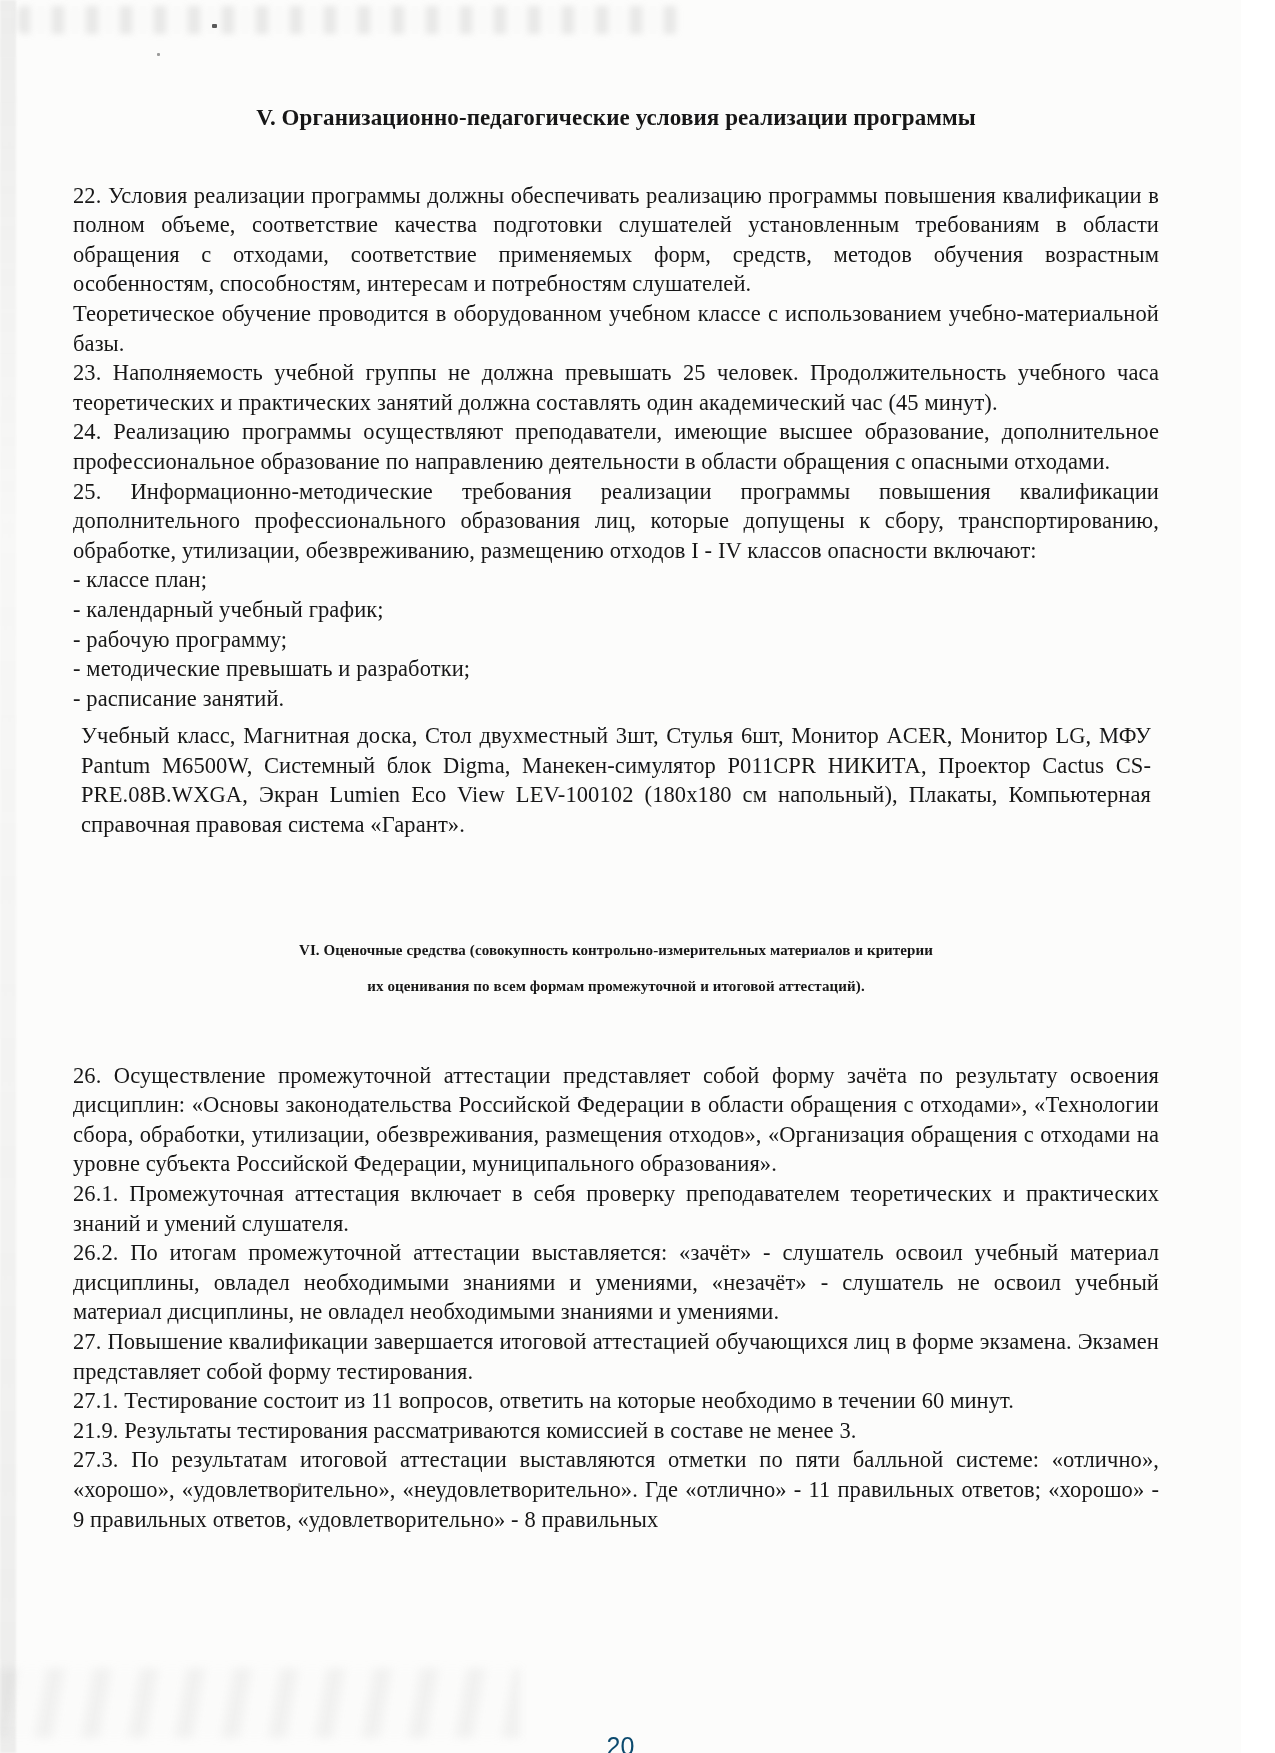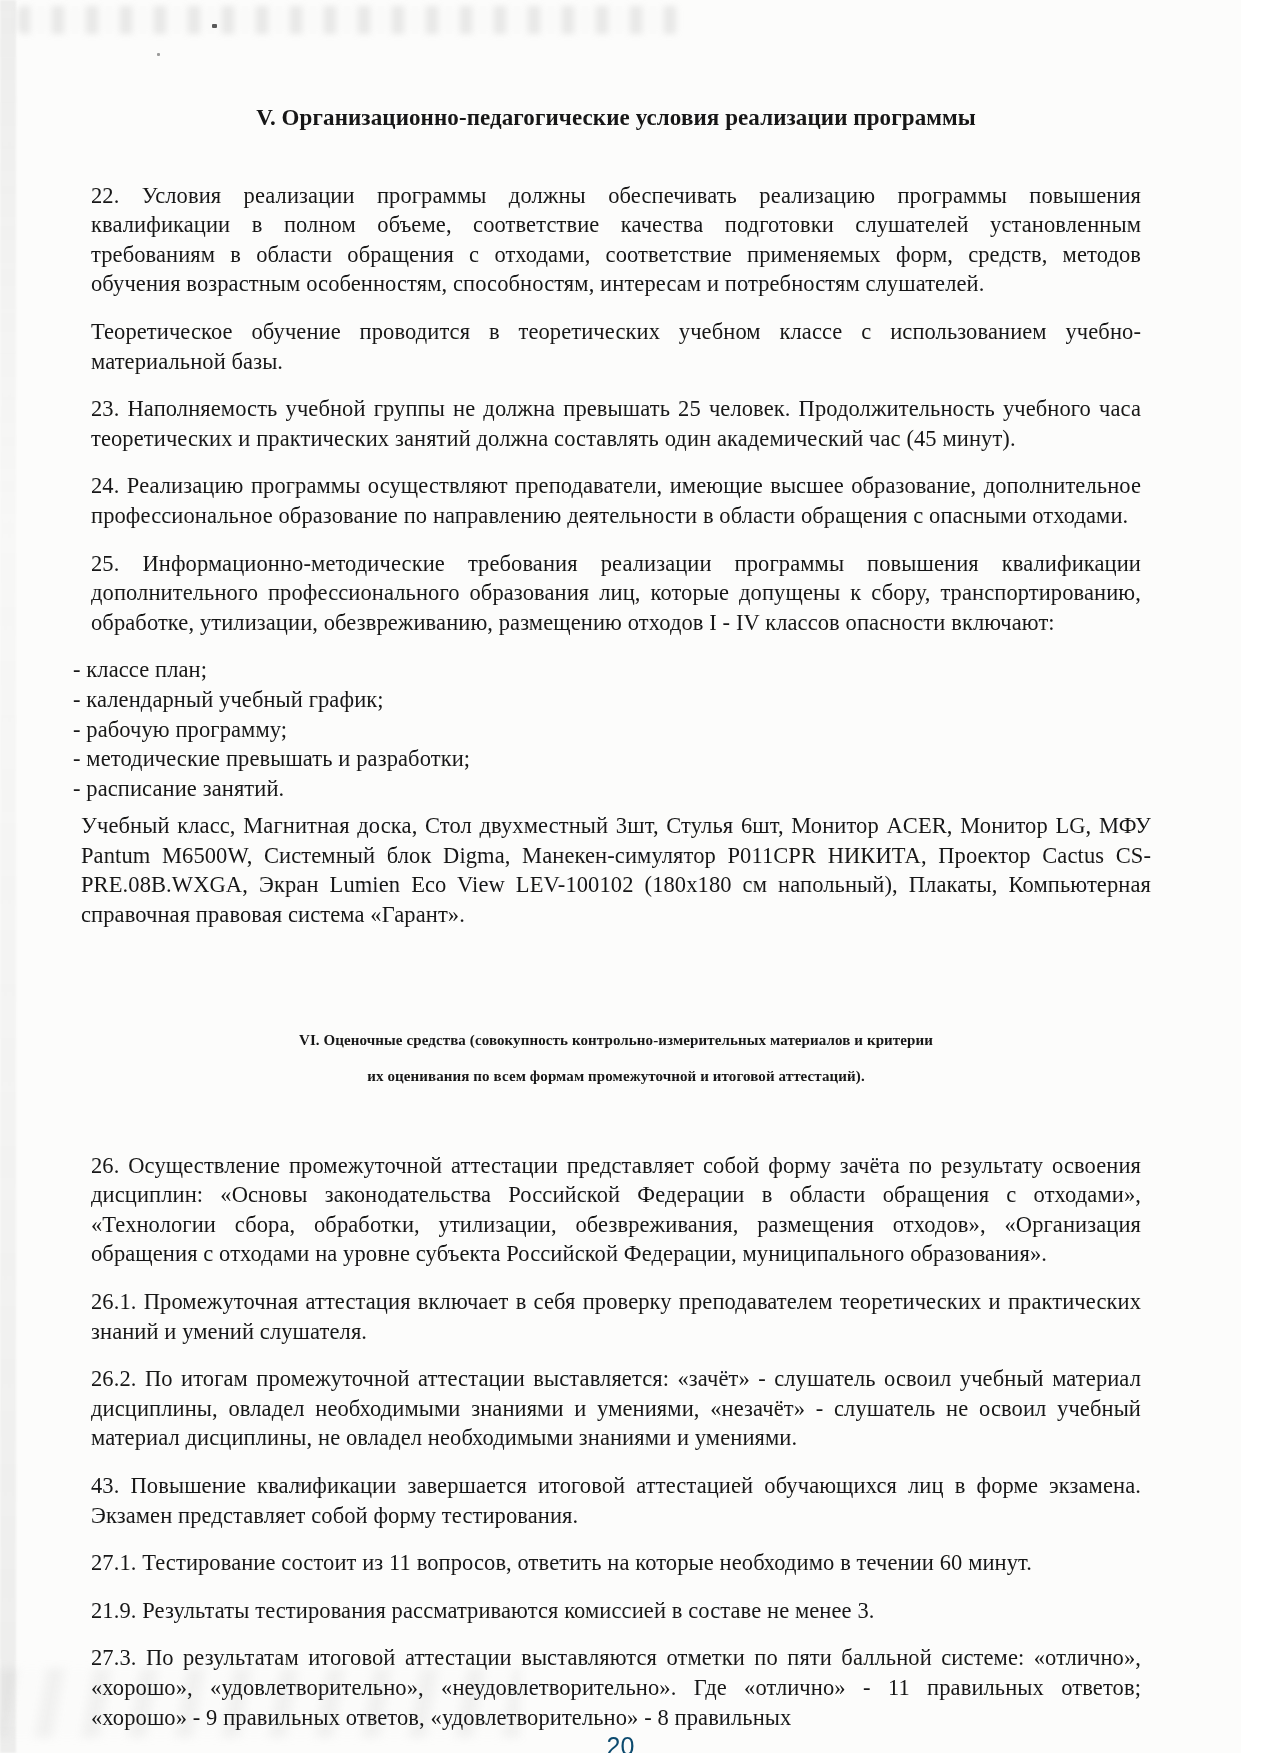--- a/index.html
+++ b/index.html
@@ -55,21 +55,21 @@
     font-size: 22.5px;
     line-height: 29.6px;
     text-align: justify;
     letter-spacing: 0.1px;
   }
   .heading-v {
     text-align: center;
     font-weight: bold;
     margin: 0 0 48px 0;
   }
-  .para { margin: 18px; }
+  .para { margin: 0; }
   .bullets { text-align: left; }
   .bullet-item { margin: 0; }
   .material-heading {
     margin-top: 58px;
     text-decoration: underline;
     text-underline-offset: 4px;
     text-align: left;
   }
   .material-body { margin: 8px; }
   .heading-vi {
@@ -99,21 +99,21 @@
   <div class="scan-noise-bottom"></div>
   <div class="speck s1"></div>
   <div class="speck s2"></div>
   <div class="speck s3"></div>
 
   <div class="content">
 
     <h1 class="heading-v" style="font-size:23px;">V. Организационно-педагогические условия реализации программы</h1>
 
     <p class="para">22. Условия реализации программы должны обеспечивать реализацию программы повышения квалификации в полном объеме, соответствие качества подготовки слушателей установленным требованиям в области обращения с отходами, соответствие применяемых форм, средств, методов обучения возрастным особенностям, способностям, интересам и потребностям слушателей.</p>
-    <p class="para">Теоретическое обучение проводится в теоретических учебном классе с использованием учебно-материальной базы.</p>
+    <p class="para">Теоретическое обучение проводится в оборудованном учебном классе с использованием учебно-материальной базы.</p>
     <p class="para">23. Наполняемость учебной группы не должна превышать 25 человек. Продолжительность учебного часа теоретических и практических занятий должна составлять один академический час (45 минут).</p>
     <p class="para">24. Реализацию программы осуществляют преподаватели, имеющие высшее образование, дополнительное профессиональное образование по направлению деятельности в области обращения с опасными отходами.</p>
     <p class="para">25. Информационно-методические требования реализации программы повышения квалификации дополнительного профессионального образования лиц, которые допущены к сбору, транспортированию, обработке, утилизации, обезвреживанию, размещению отходов I - IV классов опасности включают:</p>
 
     <div class="bullets">
       <p class="bullet-item">- классе план;</p>
       <p class="bullet-item">- календарный учебный график;</p>
       <p class="bullet-item">- рабочую программу;</p>
       <p class="bullet-item">- методические превышать и разработки;</p>
       <p class="bullet-item">- расписание занятий.</p>
@@ -122,21 +122,21 @@
     <p class="para material-body">Учебный класс, Магнитная доска, Стол двухместный 3шт, Стулья 6шт, Монитор ACER, Монитор LG, МФУ Pantum M6500W, Системный блок Digma, Манекен-симулятор P011CPR НИКИТА, Проектор Cactus CS-PRE.08B.WXGA, Экран Lumien Eco View LEV-100102 (180x180 см напольный), Плакаты, Компьютерная справочная правовая система «Гарант».</p>
 
     <h2 class="heading-vi" style="font-size:15px;">
       <span>VI. Оценочные средства (совокупность контрольно-измерительных материалов и критерии</span>
       <span>их оценивания по всем формам промежуточной и итоговой аттестаций).</span>
     </h2>
 
     <p class="para">26. Осуществление промежуточной аттестации представляет собой форму зачёта по результату освоения дисциплин: «Основы законодательства Российской Федерации в области обращения с отходами», «Технологии сбора, обработки, утилизации, обезвреживания, размещения отходов», «Организация обращения с отходами на уровне субъекта Российской Федерации, муниципального образования».</p>
     <p class="para">26.1. Промежуточная аттестация включает в себя проверку преподавателем теоретических и практических знаний и умений слушателя.</p>
     <p class="para">26.2. По итогам промежуточной аттестации выставляется: «зачёт» - слушатель освоил учебный материал дисциплины, овладел необходимыми знаниями и умениями, «незачёт» - слушатель не освоил учебный материал дисциплины, не овладел необходимыми знаниями и умениями.</p>
-    <p class="para">43. Повышение квалификации завершается итоговой аттестацией обучающихся лиц в форме экзамена. Экзамен представляет собой форму тестирования.</p>
+    <p class="para">27. Повышение квалификации завершается итоговой аттестацией обучающихся лиц в форме экзамена. Экзамен представляет собой форму тестирования.</p>
     <p class="para">27.1. Тестирование состоит из 11 вопросов, ответить на которые необходимо в течении 60 минут.</p>
     <p class="para">21.9. Результаты тестирования рассматриваются комиссией в составе не менее 3.</p>
     <p class="para">27.3. По результатам итоговой аттестации выставляются отметки по пяти балльной системе: «отлично», «хорошо», «удовлетворительно», «неудовлетворительно». Где «отлично» - 11 правильных ответов; «хорошо» - 9 правильных ответов, «удовлетворительно» - 8 правильных</p>
 
   </div>
 
   <div class="page-number">20</div>
 
 </div>
 

